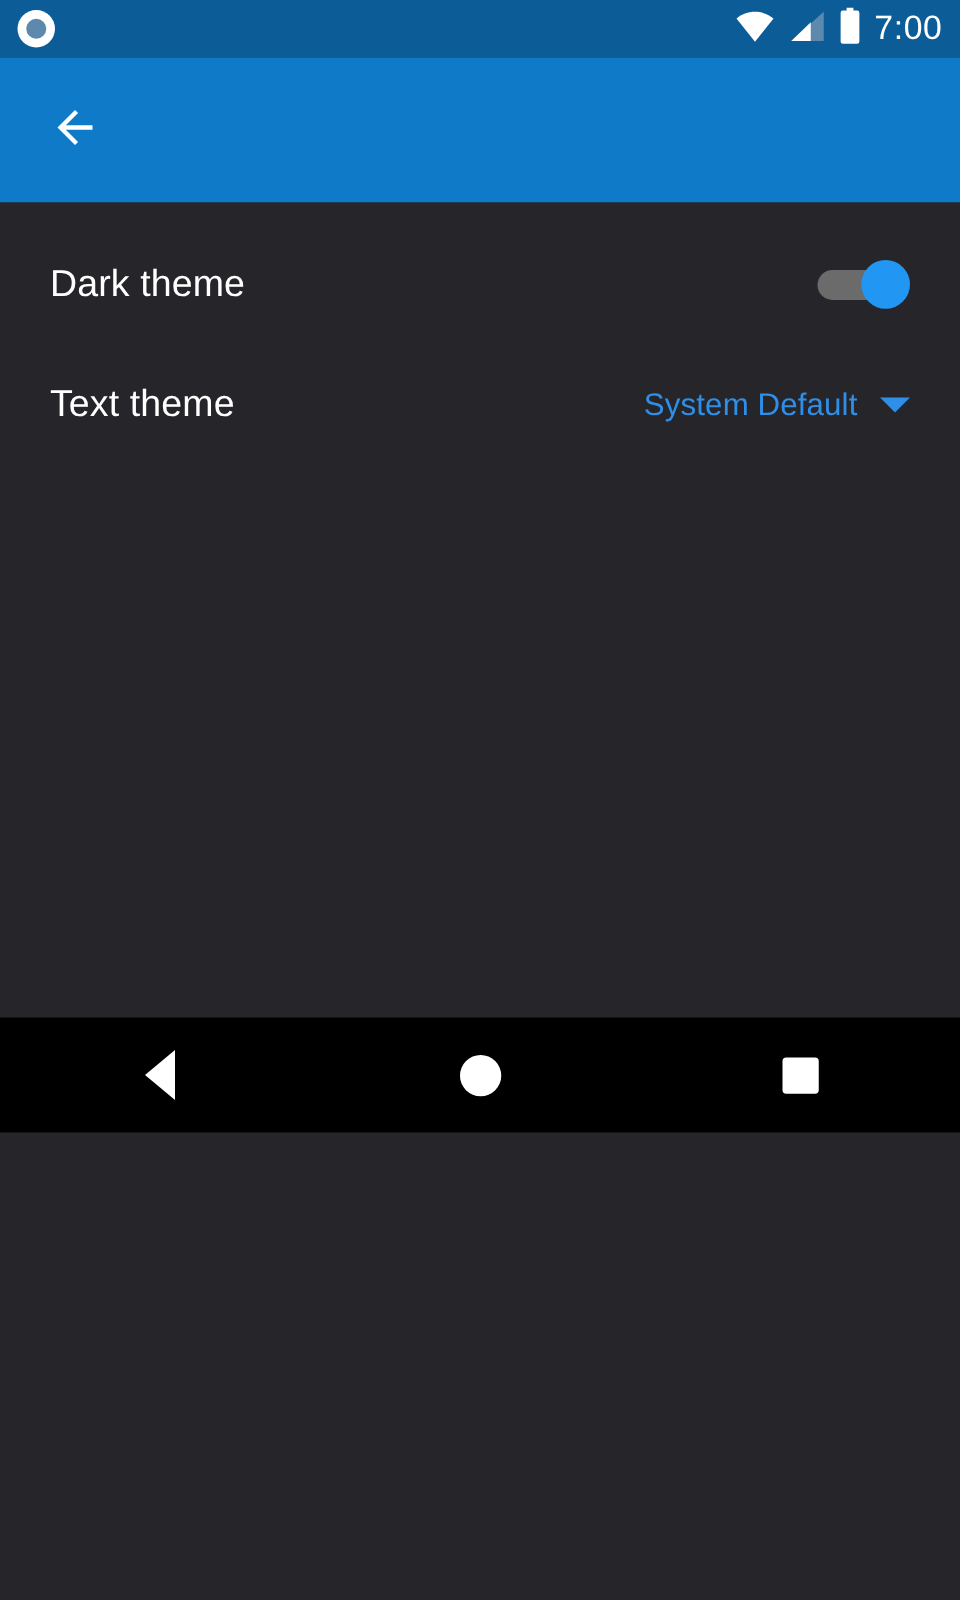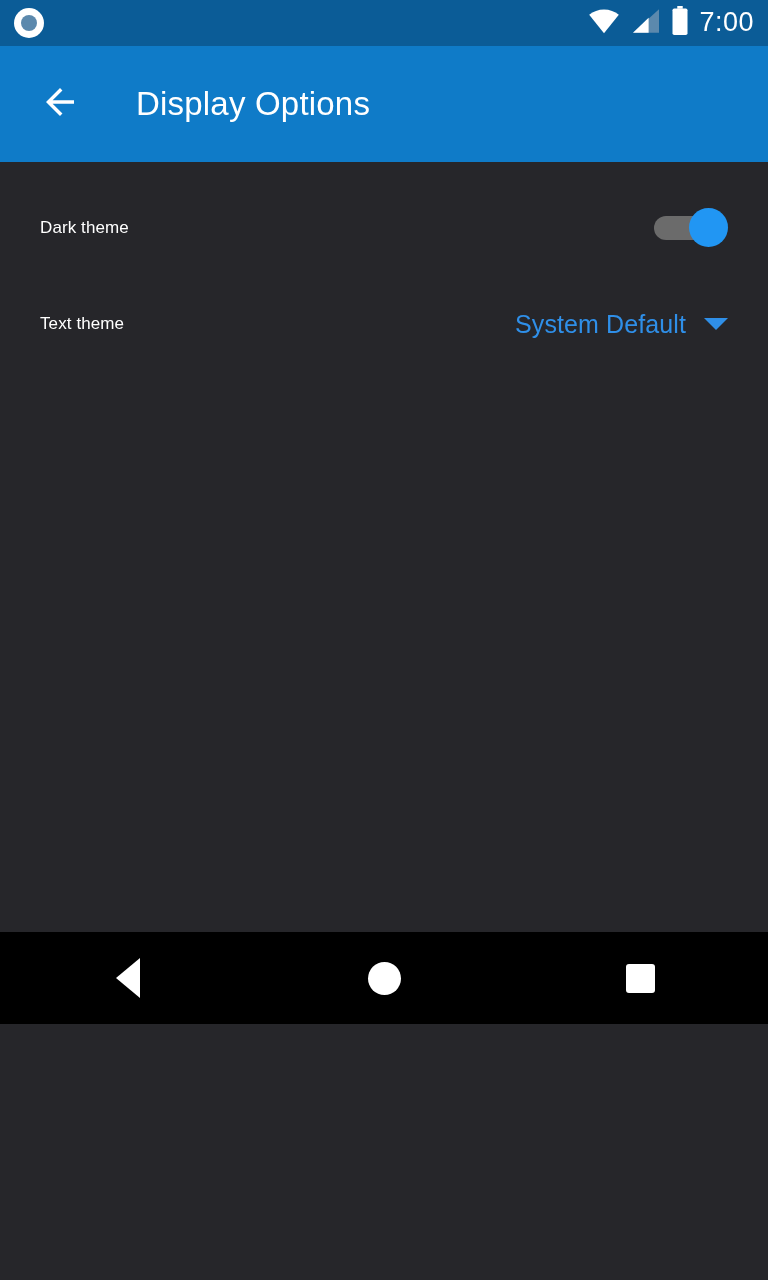--- a/index.html
+++ b/index.html
@@ -8,21 +8,21 @@
     width: 768px;
     height: 1280px;
     overflow: hidden;
     background: #26262a;
     font-family: "Liberation Sans", sans-serif;
   }
 
   #phone {
     position: relative;
     width: 768px;
-    height: 1024px;
+    height: 906px;
     display: flex;
     flex-direction: column;
     background: #26262a;
   }
 
   
   .status-bar {
     height: 46px;
     background: #0b5c97;
     display: flex;
@@ -98,21 +98,21 @@
 
   .pref-row {
     height: 96px;
     display: flex;
     align-items: center;
     padding: 0 40px;
     cursor: pointer;
   }
   .pref-title {
     color: #ffffff;
-    font-size: 17px;
+    font-size: 30px;
     flex: 1 1 auto;
     letter-spacing: 0.1px;
   }
 
   
   .switch {
     position: relative;
     width: 74px;
     height: 40px;
     display: flex;
@@ -234,21 +234,20 @@
   </div>
 
   <div class="app-bar">
     <div class="back-button">
       <span>
         <svg width="42" height="42" viewBox="0 0 24 24" aria-hidden="true">
           <path d="M20 11H7.8l5.6-5.6L12 4l-8 8 8 8 1.4-1.4L7.8 13H20z" fill="#ffffff"></path>
         </svg>
       </span>
     </div>
-    <div class="app-bar-title">Display Options</div>
   </div>
 
   <div class="content">
 
     <div class="pref-row">
       <div class="pref-title">Dark theme</div>
       <div class="switch">
         <div class="switch-track"></div>
         <div class="switch-thumb"></div>
       </div>

